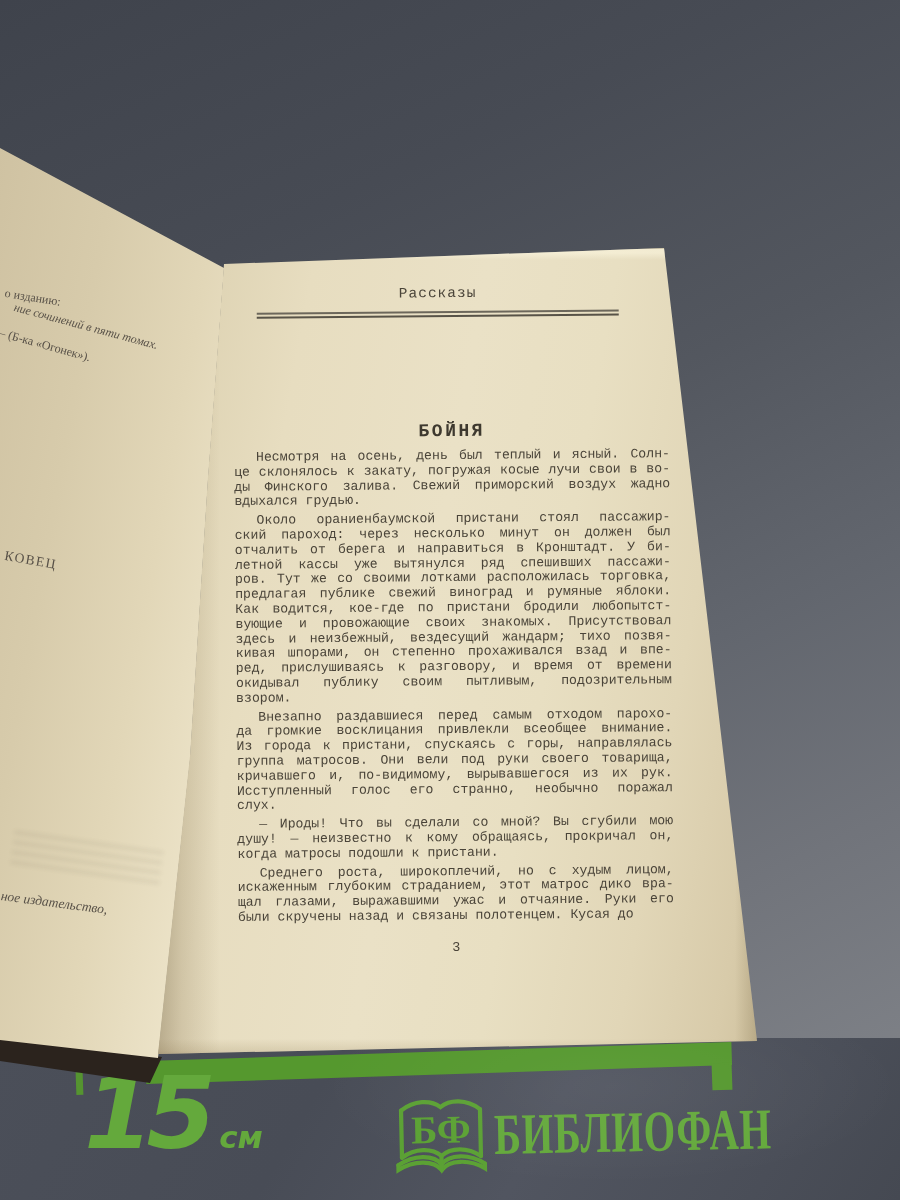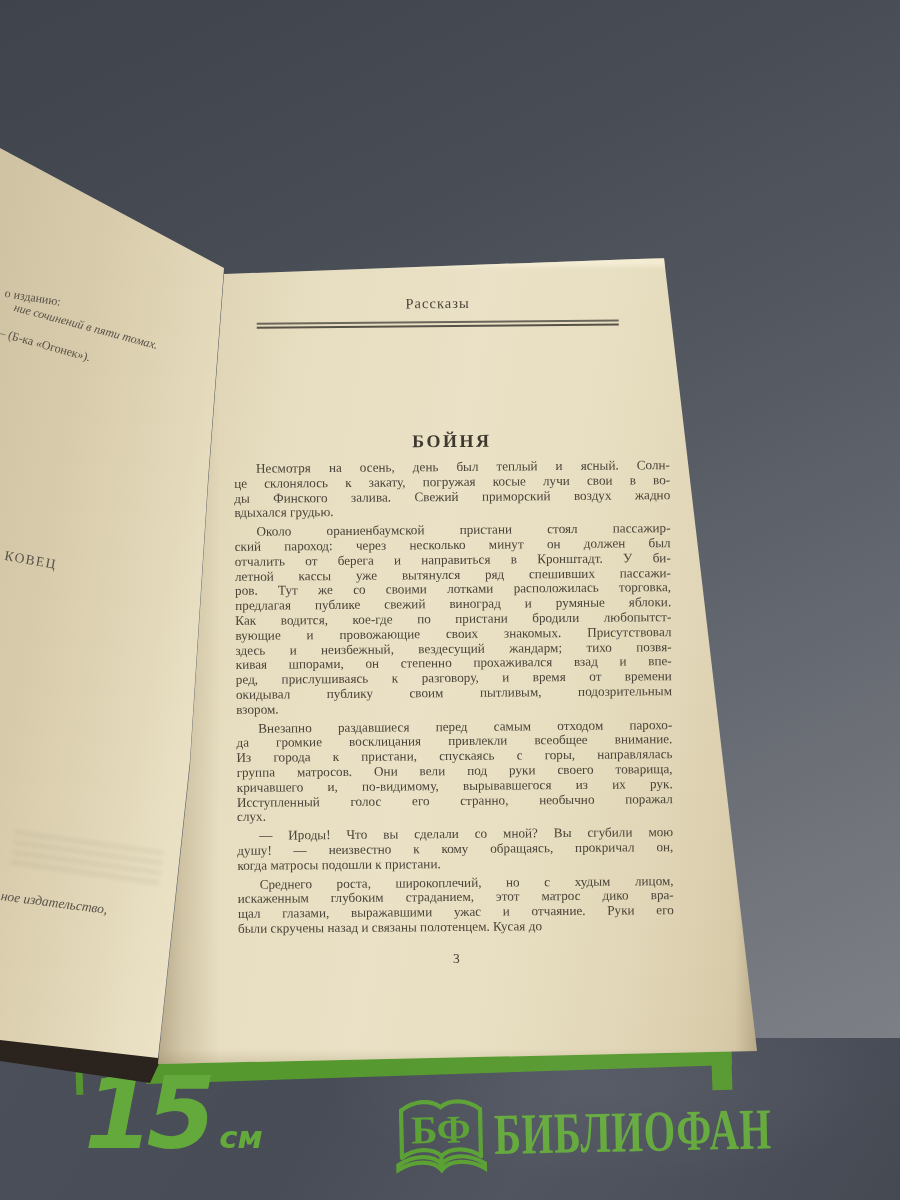--- a/index.html
+++ b/index.html
@@ -45,23 +45,23 @@
   .smudge{position:absolute;left:12px;top:700px;width:150px;height:34px;opacity:.12;filter:blur(2px);
         background:repeating-linear-gradient(0deg,#6b6353 0 3px,rgba(0,0,0,0) 3px 10px);transform:rotate(8deg);}
   .frag{position:absolute;color:#575047;white-space:nowrap;transform-origin:left top;}
   .frag-edition{left:6px;top:146px;font-size:12px;transform:rotate(9deg);}
   .frag-works{left:16px;top:160px;font-size:12px;font-style:italic;transform:rotate(15deg);}
   .frag-ogonek{left:-4px;top:184px;font-size:12px;transform:rotate(15.5deg);}
   .frag-author{left:6px;top:408px;font-size:13.5px;letter-spacing:1.5px;transform:rotate(10deg);}
   .frag-publisher{left:2px;top:748px;font-size:13.5px;font-style:italic;transform:rotate(7.5deg);}
 
   
-  .right-page{position:absolute;left:150px;top:256px;width:615px;height:815px;
+  .right-page{position:absolute;left:150px;top:246px;width:615px;height:815px;
         clip-path:polygon(74px 18px,514px 2px,607px 795px,8px 808px,40px 510px,58px 230px);
-        background:linear-gradient(100deg,#cdbf9e 0%,#ddd2b2 6%,#e7ddc0 22%,#eae1c6 45%,#e8dfc2 62%,#e1d6b7 80%,#d8cbaa 93%,#cfc19e 100%);}
+        background:linear-gradient(100deg,#cdbf9e 0%,#ddd2b2 6%,#e7ddc0 22%,#eae1c6 45%,#e8dfc2 62%,#e1d6b7 80%,#d8cbaa 93%,#cfc19e 100%);font-family:Liberation Mono, monospace;}
   .rp-top{position:absolute;left:0;top:0;width:100%;height:14px;
         background:linear-gradient(180deg,rgba(110,95,60,.38) 0 2px,rgba(255,250,228,.5) 3px 7px,rgba(0,0,0,0) 14px);}
   .rp-gutter{position:absolute;left:0;top:0;width:70px;height:100%;
         background:linear-gradient(90deg,rgba(96,78,46,.40) 0%,rgba(120,100,64,.20) 45%,rgba(0,0,0,0) 100%);}
   .rp-right{position:absolute;right:0;top:0;width:30px;height:100%;
         background:linear-gradient(270deg,rgba(108,92,58,.35) 0%,rgba(0,0,0,0) 100%);}
   .rp-bottom{position:absolute;left:0;bottom:0;width:100%;height:22px;
         background:linear-gradient(0deg,rgba(116,98,62,.33) 0 3px,rgba(140,120,80,.18) 10px,rgba(0,0,0,0) 22px);}
 
   .content{position:absolute;left:83px;top:38px;width:436px;color:var(--ink);

